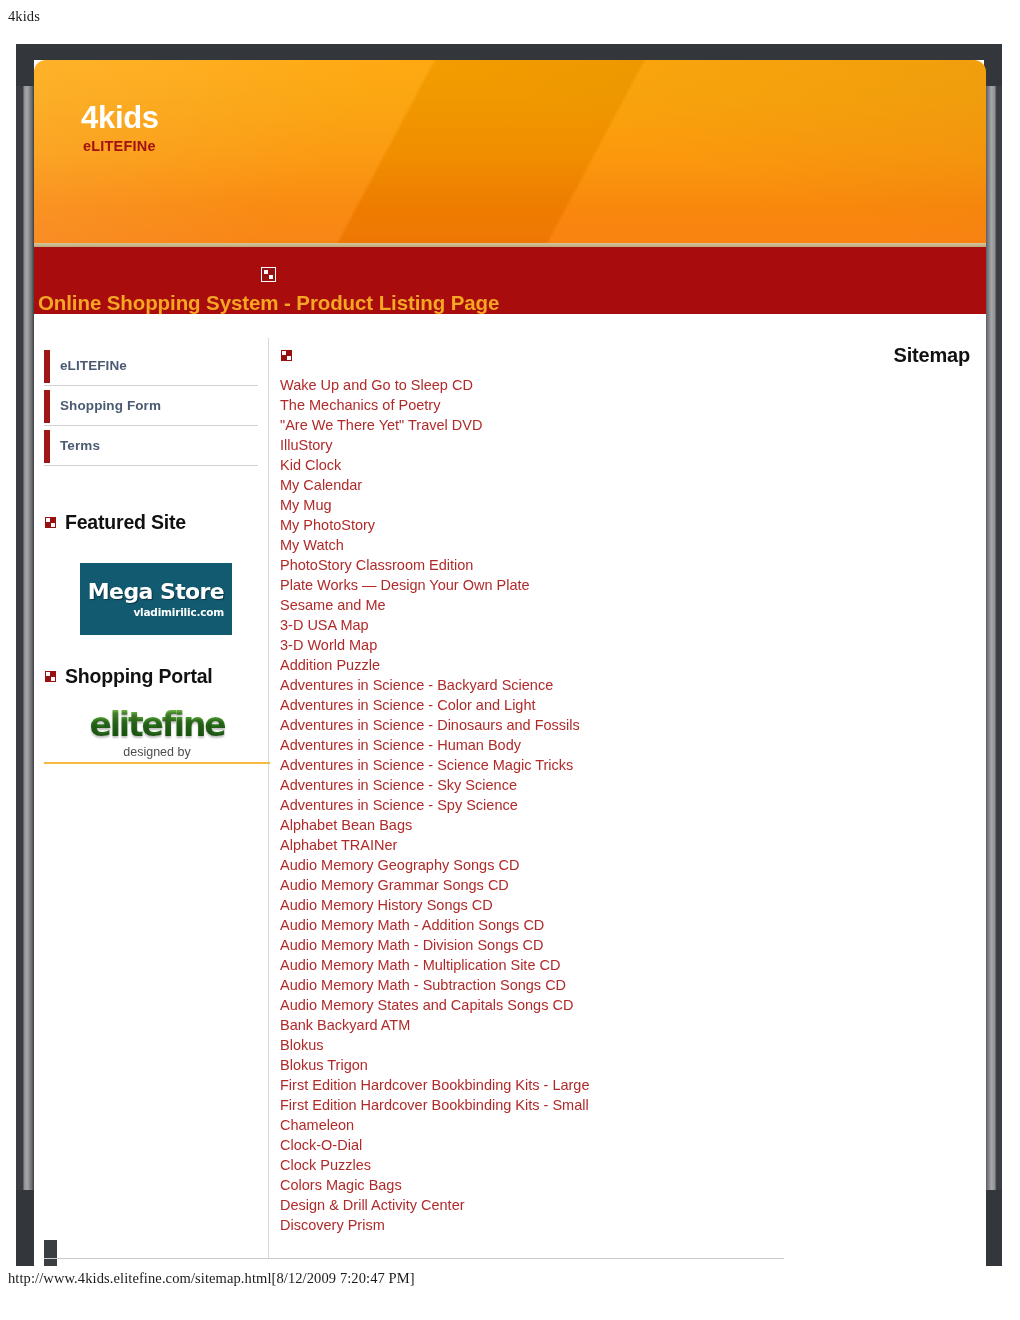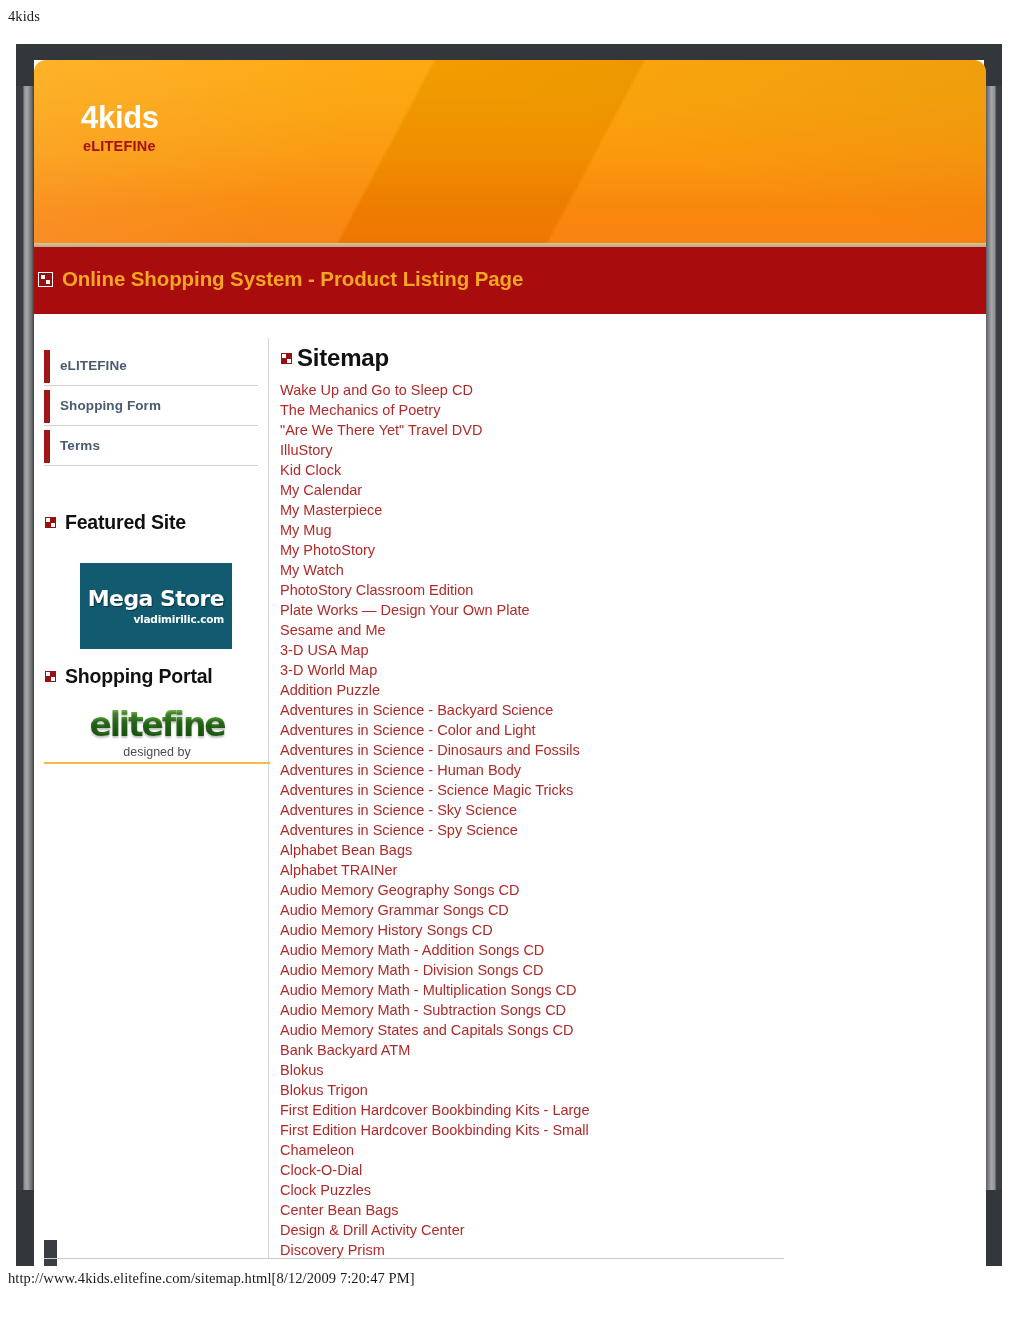--- a/index.html
+++ b/index.html
@@ -126,21 +126,21 @@
   
   .titlebar {
     position: absolute;
     left: 34px; top: 247px;
     width: 952px; height: 67px;
     background: #a80c0c;
   }
   .titlebar-inner {
     position: absolute;
     left: 38px; top: 267px;
-    display: flex; align-items: center; gap: 9px;
+    display: flex; align-items: center; gap: 9px; flex-direction: column;
   }
   .titlebar-text {
     font-size: 20.5px;
     font-weight: bold;
     color: #f5a623;
     letter-spacing: -.1px;
     white-space: nowrap;
   }
 
   
@@ -218,21 +218,21 @@
     color: #111111;
     letter-spacing: -.2px;
   }
   .side-heading.featured { position: absolute; left: 44px; top: 511px; }
   .side-heading.portal   { position: absolute; left: 44px; top: 665px; }
 
   
   .megastore {
     position: absolute;
     left: 80px; top: 563px;
-    width: 152px; height: 86px;
+    width: 152px; height: 72px;
     background: #115a70;
     display: flex; flex-direction: column;
     align-items: center; justify-content: center;
   }
   .megastore .ms-title {
     font-family: "DejaVu Sans", sans-serif;
     font-size: 22px; font-weight: bold;
     color: #ffffff;
     line-height: 1;
     letter-spacing: -.6px;
@@ -288,24 +288,25 @@
   }
 
   
   .main {
     position: absolute;
     left: 280px; top: 344px;
     width: 690px;
   }
   .main-heading {
     display: flex; align-items: center; gap: 4px;
-    font-size: 24px; font-weight: bold;
+    font-size: 20px; font-weight: bold;
     color: #111111;
     letter-spacing: -.2px;
     margin-bottom: 8px;
+    justify-content: space-between;
   }
   .sitemap-list { list-style: none; margin: 0; padding: 0; }
   .sitemap-list li { margin: 0; padding: 0; }
   .sitemap-link {
     display: block;
     font-size: 14.5px;
     line-height: 20px;
     color: #b12a2a;
     text-decoration: none;
     white-space: nowrap;
@@ -419,23 +420,20 @@
         <li>
           <a class="sitemap-link">IlluStory</a>
         </li>
         <li>
           <a class="sitemap-link">Kid Clock</a>
         </li>
         <li>
           <a class="sitemap-link">My Calendar</a>
         </li>
         <li>
-          <a class="sitemap-link">My Masterpiece</a>
-        </li>
-        <li>
           <a class="sitemap-link">My Mug</a>
         </li>
         <li>
           <a class="sitemap-link">My PhotoStory</a>
         </li>
         <li>
           <a class="sitemap-link">My Watch</a>
         </li>
         <li>
           <a class="sitemap-link">PhotoStory Classroom Edition</a>
@@ -491,21 +489,21 @@
         <li>
           <a class="sitemap-link">Audio Memory History Songs CD</a>
         </li>
         <li>
           <a class="sitemap-link">Audio Memory Math - Addition Songs CD</a>
         </li>
         <li>
           <a class="sitemap-link">Audio Memory Math - Division Songs CD</a>
         </li>
         <li>
-          <a class="sitemap-link">Audio Memory Math - Multiplication Songs CD</a>
+          <a class="sitemap-link">Audio Memory Math - Multiplication Site CD</a>
         </li>
         <li>
           <a class="sitemap-link">Audio Memory Math - Subtraction Songs CD</a>
         </li>
         <li>
           <a class="sitemap-link">Audio Memory States and Capitals Songs CD</a>
         </li>
         <li>
           <a class="sitemap-link">Bank Backyard ATM</a>
         </li>
@@ -524,21 +522,21 @@
         <li>
           <a class="sitemap-link">Chameleon</a>
         </li>
         <li>
           <a class="sitemap-link">Clock-O-Dial</a>
         </li>
         <li>
           <a class="sitemap-link">Clock Puzzles</a>
         </li>
         <li>
-          <a class="sitemap-link">Center Bean Bags</a>
+          <a class="sitemap-link">Colors Magic Bags</a>
         </li>
         <li>
           <a class="sitemap-link">Design &amp; Drill Activity Center</a>
         </li>
         <li>
           <a class="sitemap-link">Discovery Prism</a>
         </li>
       </ul>
   </div>
 

